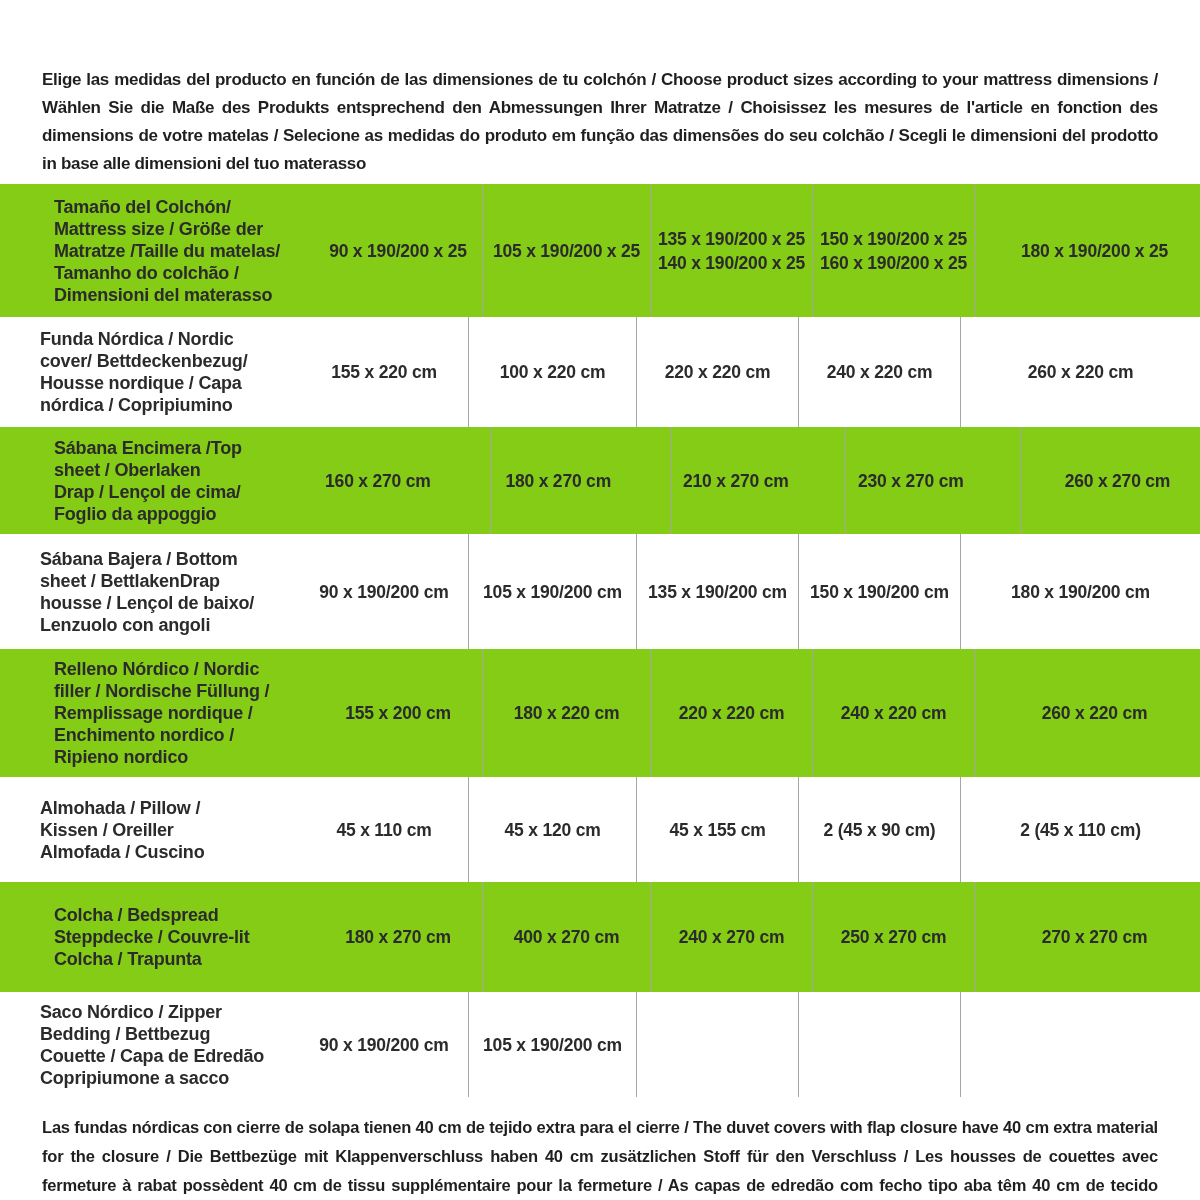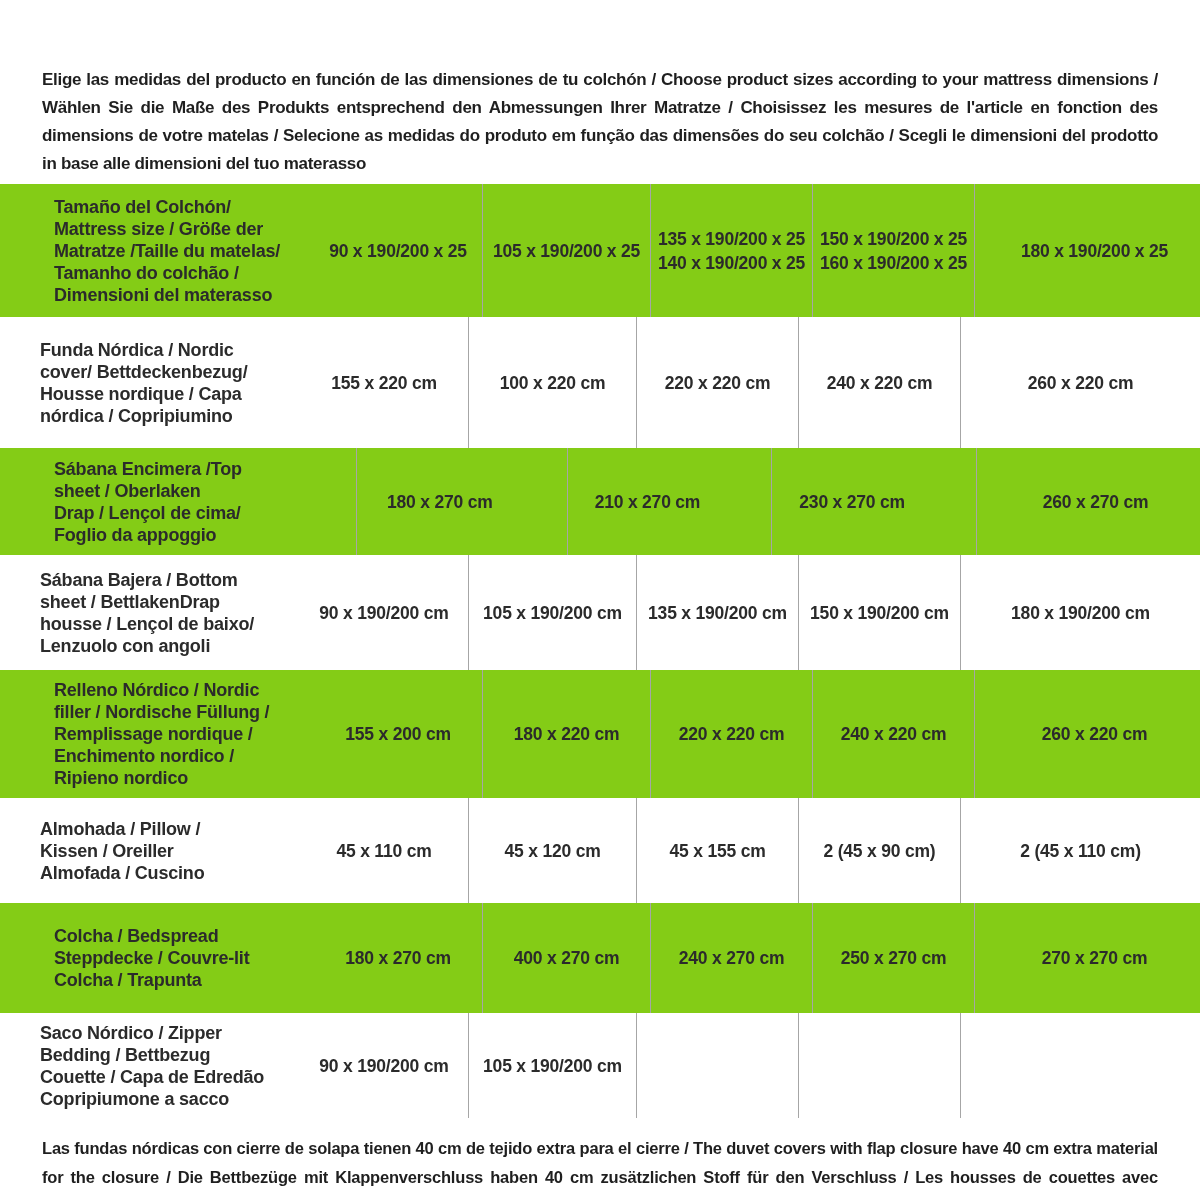--- a/index.html
+++ b/index.html
@@ -62,21 +62,21 @@
   }
   .cell.value.c1 { width: 14%; }
   .cell.value.c2 { width: 14%; }
   .cell.value.c3 { width: 13.5%; }
   .cell.value.c4 { width: 13.5%; }
   .cell.value.c5 { width: 20%; }
   .cell.value.c2, .cell.value.c3, .cell.value.c4, .cell.value.c5 {
     border-left: 1px solid #a6a6a6;
   }
   .row.h-header { height: 133px; }
-  .row.h-r2 { height: 131px; }
+  .row.h-r2 { height: 110px; }
   .row.h-r3 { height: 107px; gap: 44px; }
   .row.h-r4 { height: 115px; }
   .row.h-r5 { height: 128px; }
   .row.h-r6 { height: 105px; }
   .row.h-r7 { height: 110px; }
   .row.h-r8 { height: 105px; }
   .footnote {
     margin: 16px 42px 0 42px;
     font-size: 16.5px;
     font-weight: bold;
@@ -120,20 +120,21 @@
       <div class="cell value c3">220 x 220 cm</div>
       <div class="cell value c4">240 x 220 cm</div>
       <div class="cell value c5">260 x 220 cm</div>
     </div>
 
     <div class="row shaded h-r3">
       <div class="cell label">Sábana Encimera /Top
 sheet / Oberlaken
 Drap / Lençol de cima/
 Foglio da appoggio</div>
+      <div class="cell value c1">160 x 270 cm</div>
       <div class="cell value c2">180 x 270 cm</div>
       <div class="cell value c3">210 x 270 cm</div>
       <div class="cell value c4">230 x 270 cm</div>
       <div class="cell value c5">260 x 270 cm</div>
     </div>
 
     <div class="row plain h-r4">
       <div class="cell label">Sábana Bajera / Bottom
 sheet / BettlakenDrap
 housse / Lençol de baixo/

